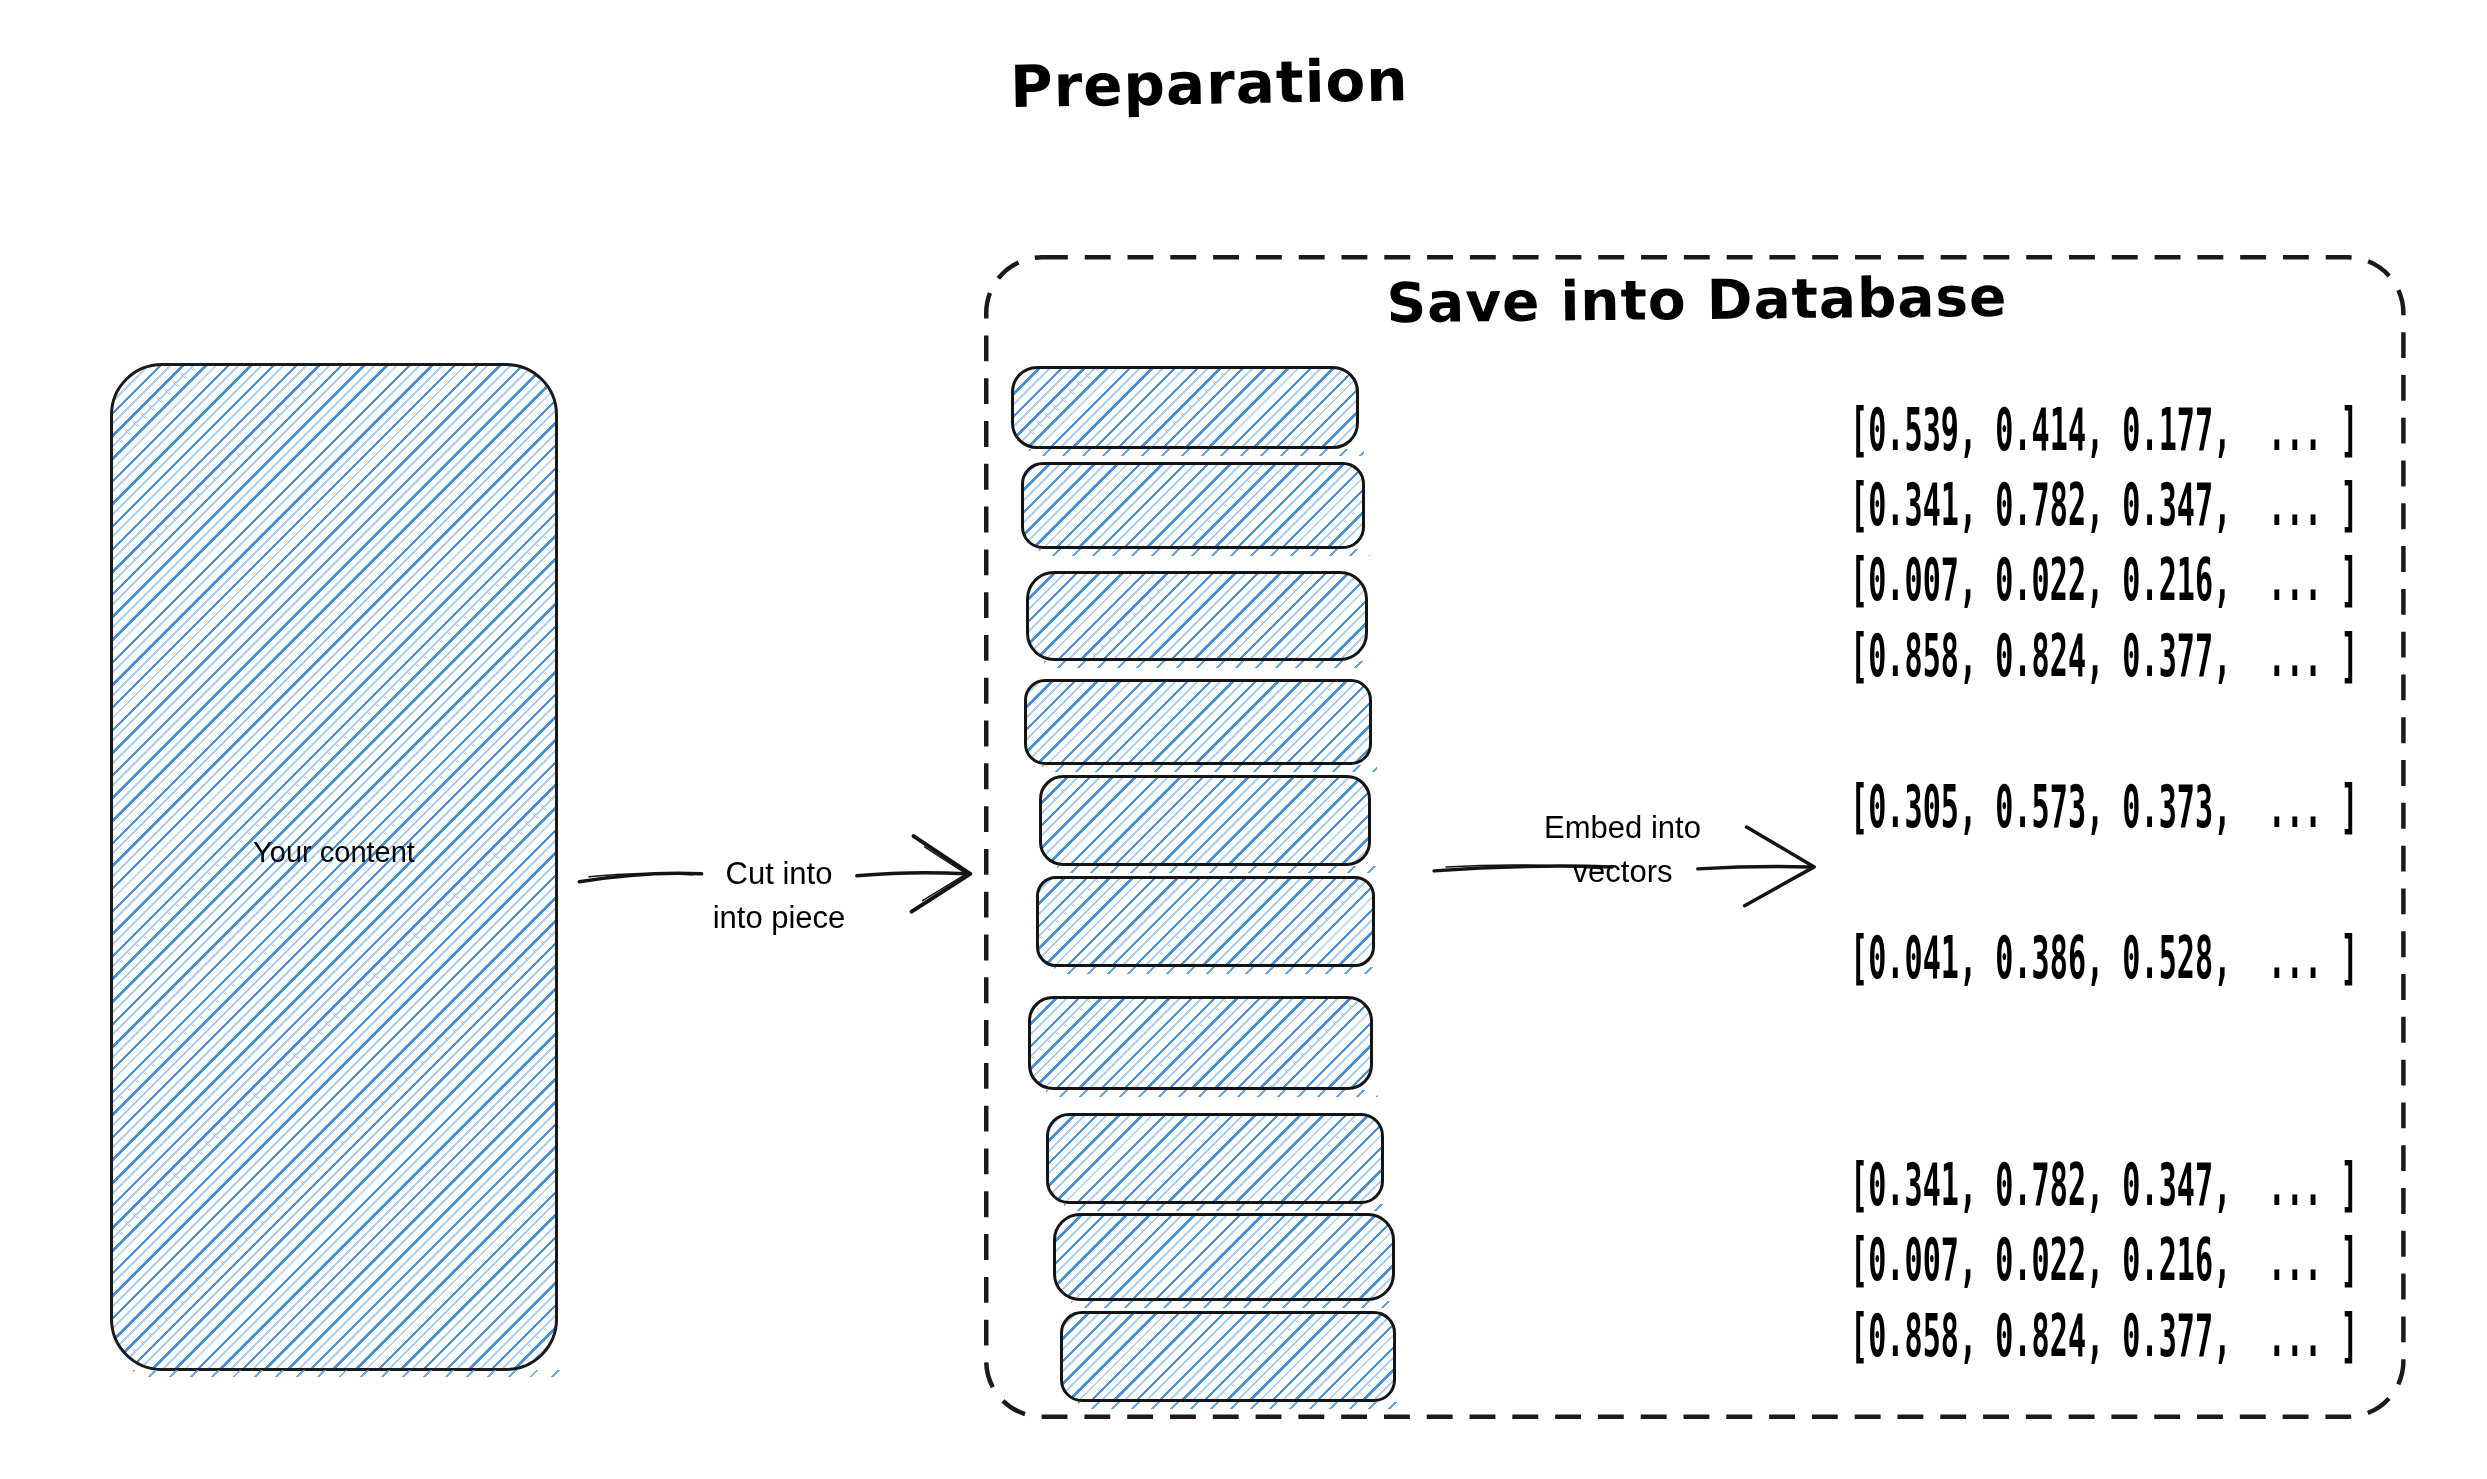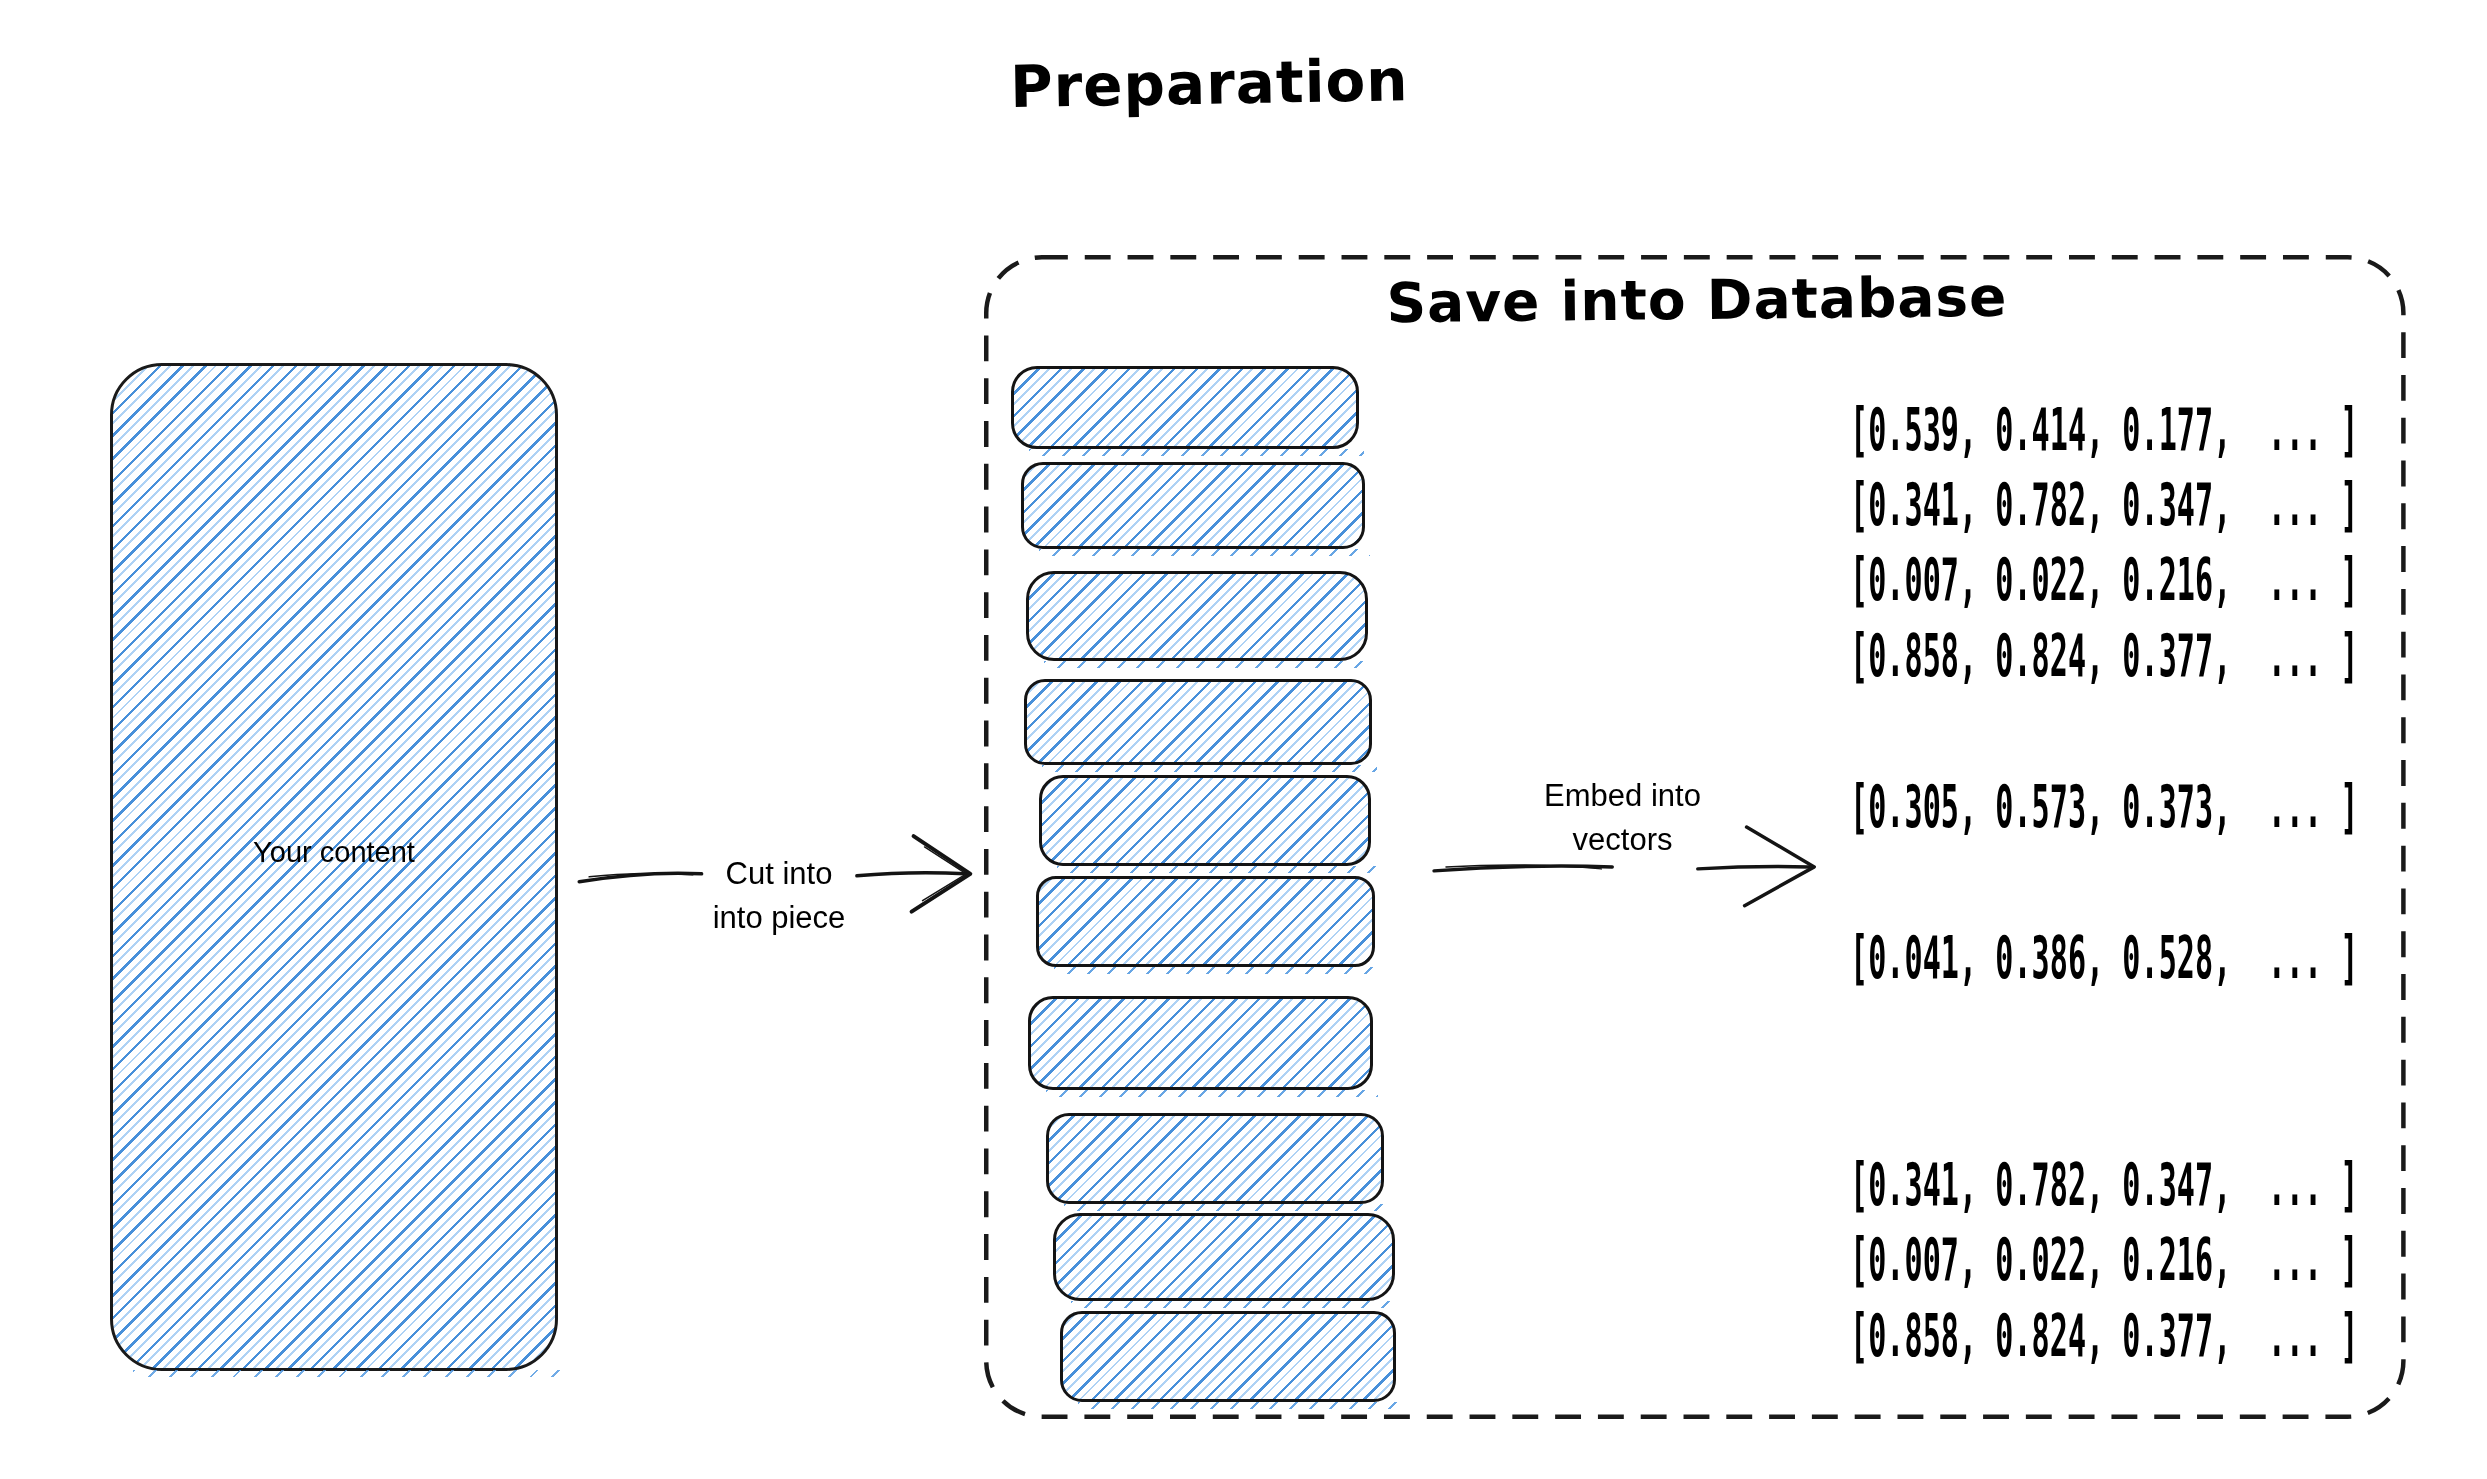--- a/index.html
+++ b/index.html
@@ -60,21 +60,21 @@
     content:"";position:absolute;left:15px;right:-8px;bottom:-10px;height:7px;
     background:repeating-linear-gradient(135deg,
       rgba(77,150,224,0.85) 0 2px, rgba(255,255,255,0) 2px 14px);
   }
   
   .arrow-label{
     position:absolute;text-align:center;color:#000;
     font-size:31px;line-height:44px;font-weight:400;
   }
   .cut-label{left:682px;top:852px;width:194px;}
-  .embed-label{left:1518px;top:774px;width:209px;}
+  .embed-label{left:1518px;top:806px;width:209px;}
   
   .vec-row{
     position:absolute;left:1850px;height:66px;width:597px;
     display:flex;align-items:center;
   }
   .vec-text{
     font-family:"DejaVu Sans Mono",monospace;
     font-size:58px;font-weight:700;color:#000;
     white-space:pre;display:inline-block;
     transform:scaleX(0.52);transform-origin:0 50%;

